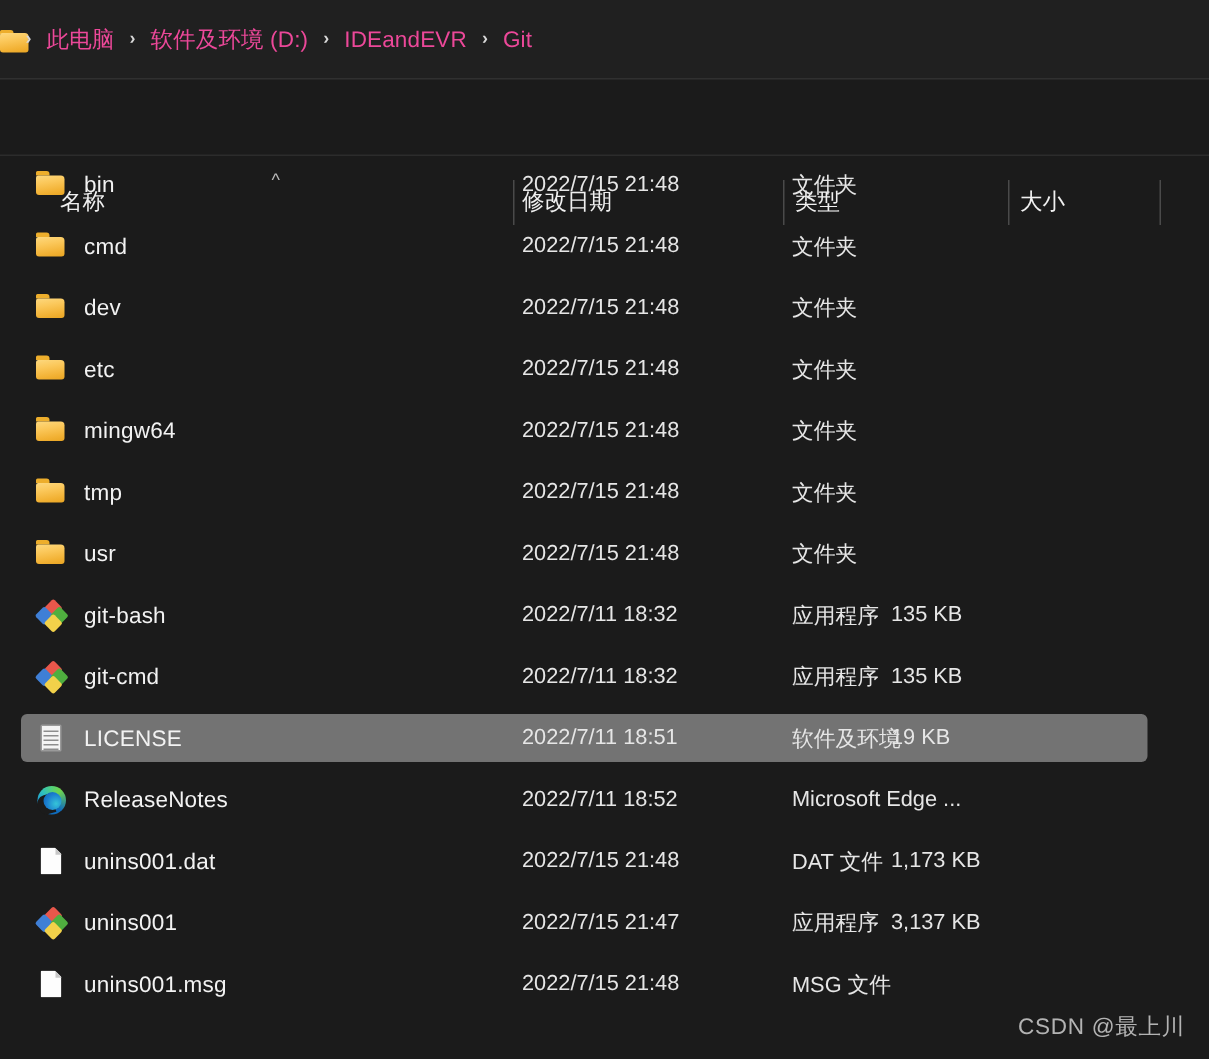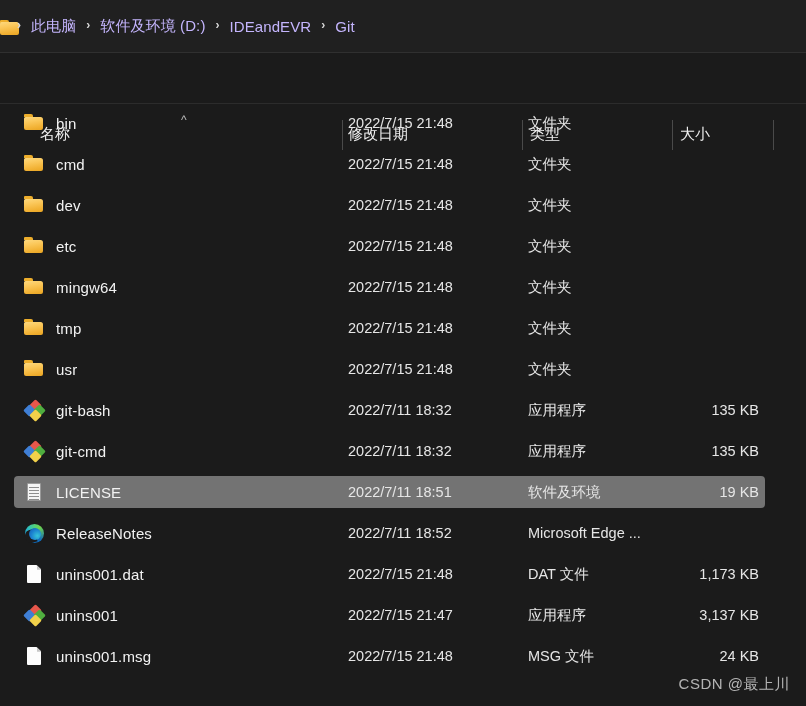--- a/index.html
+++ b/index.html
@@ -56,21 +56,21 @@
   .crumb-root-icon .body {
     position: absolute;
     left: -9px; top: 3px;
     width: 18px; height: 12px;
     background: linear-gradient(180deg,#fcd270 0%, #f2b431 60%, #e8a317 100%);
     border-radius: 1px 2px 2px 1px;
   }
 
   .crumb {
     font-size: 15px;
-    color: #c4b5fd;
+    color: #ec4899;
     white-space: nowrap;
     padding: 2px 2px;
     letter-spacing: 0.1px;
   }
 
   .crumb-sep {
     font-size: 12px;
     color: #d8d8d8;
     padding: 0 8px;
     font-weight: bold;
@@ -173,21 +173,20 @@
     font-size: 14.5px;
     color: #e6e6e6;
     white-space: nowrap;
     max-width: 140px;
     overflow: hidden;
   }
   .cell-size {
     position: absolute;
     left: 580px;
     width: 165px;
-    text-align: right;
     font-size: 14.5px;
     color: #e6e6e6;
     white-space: nowrap;
   }
 
   
   
   .ic-folder .tab {
     position: absolute;
     left: 0px; top: 1px;
@@ -496,19 +495,18 @@
       <div class="row" style="top: 536px;">
         <div class="cell-name">
           <div class="icon-wrap ic-page">
             <div class="sheet"></div>
             <div class="fold"></div>
           </div>
           <span class="name-text">unins001.msg</span>
         </div>
         <span class="cell-date">2022/7/15 21:48</span>
         <span class="cell-type">MSG 文件</span>
-        <span class="cell-size">24 KB</span>
       </div>
     </div>
 
   <div class="watermark">CSDN @最上川</div>
 
 </div>
 
 </body></html>

